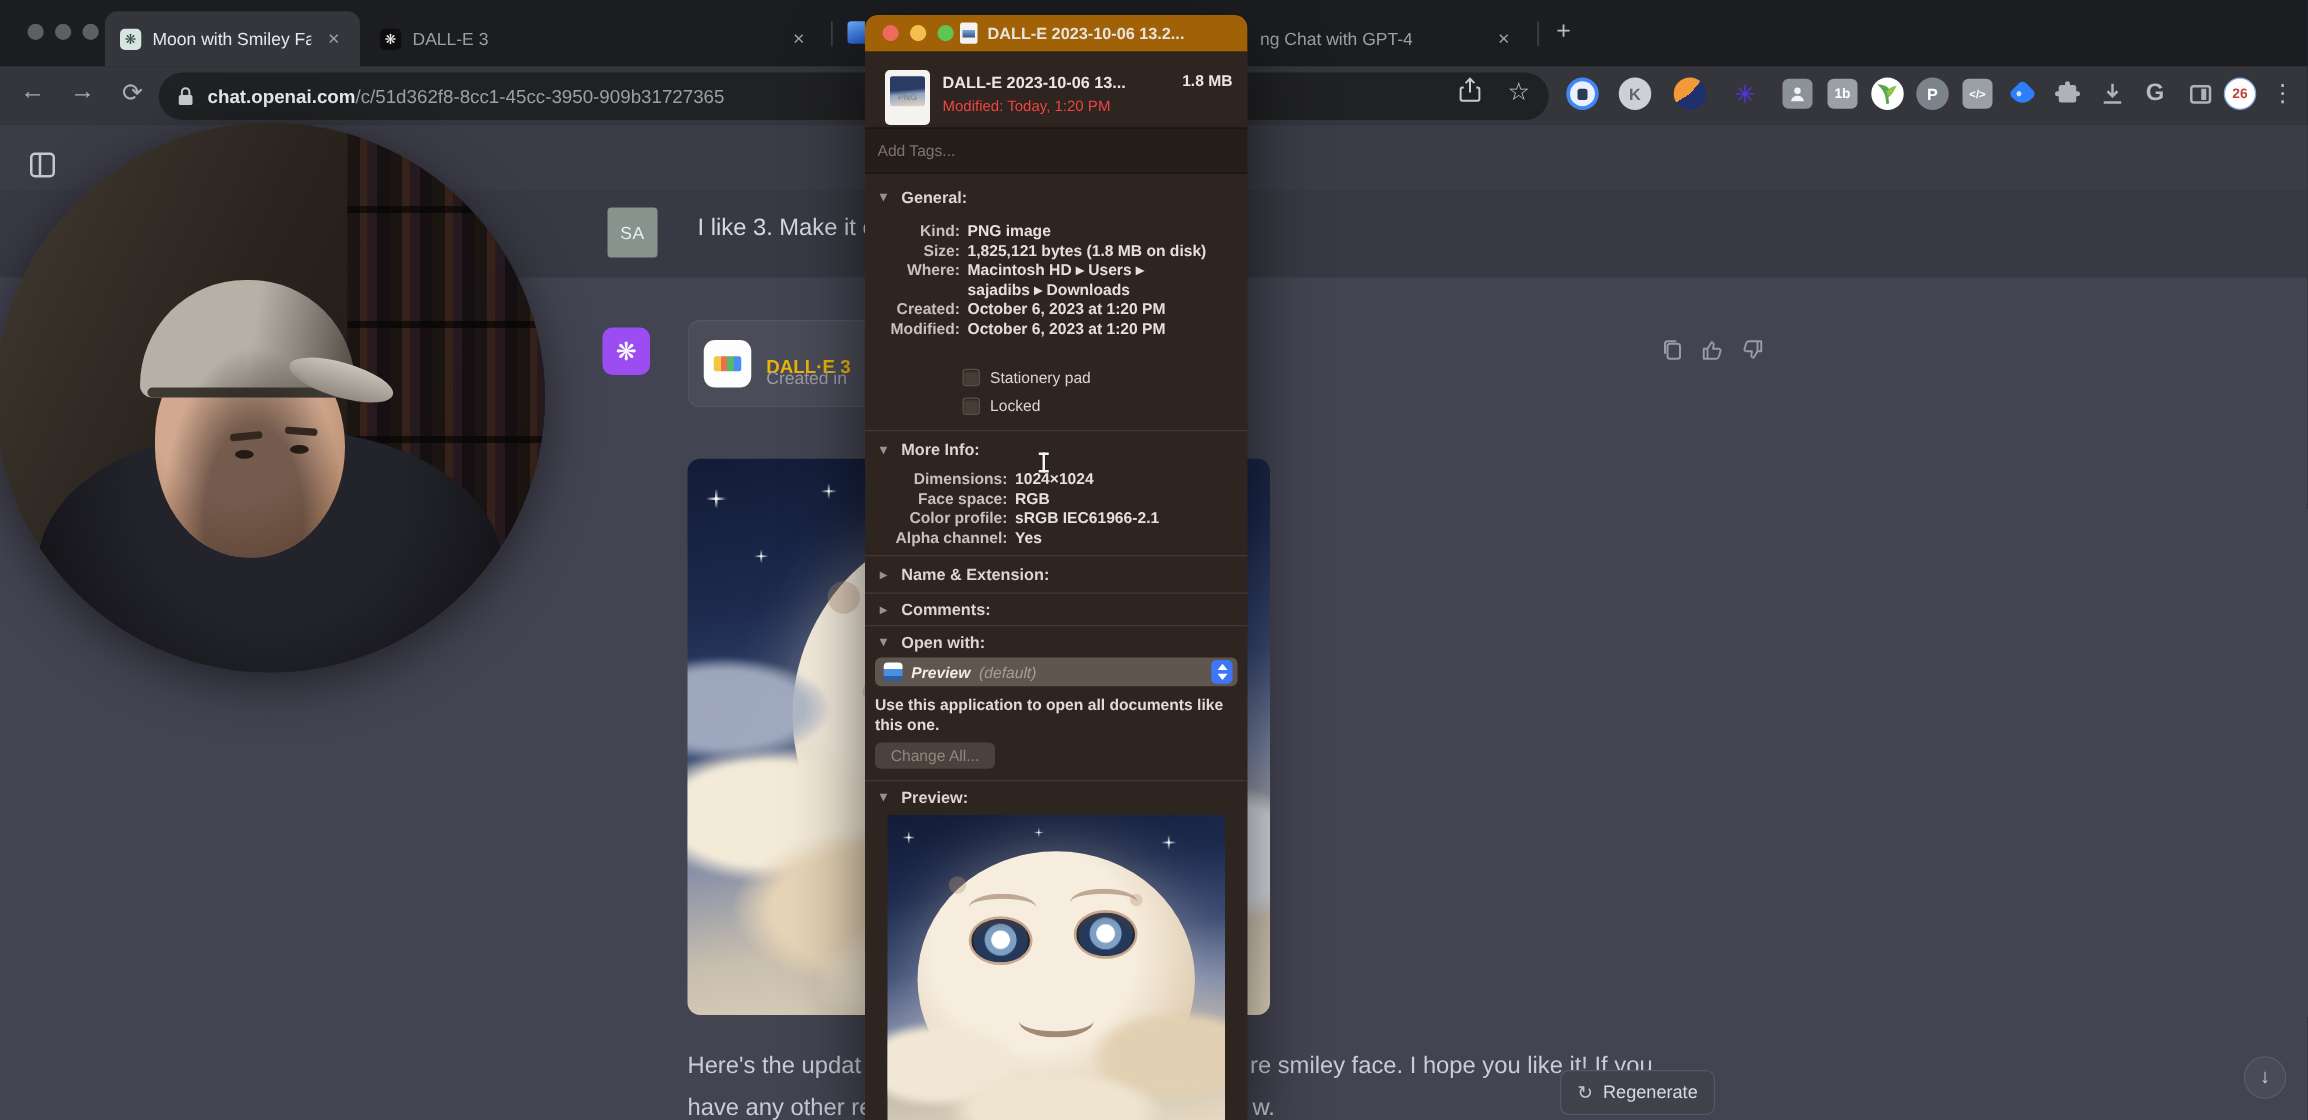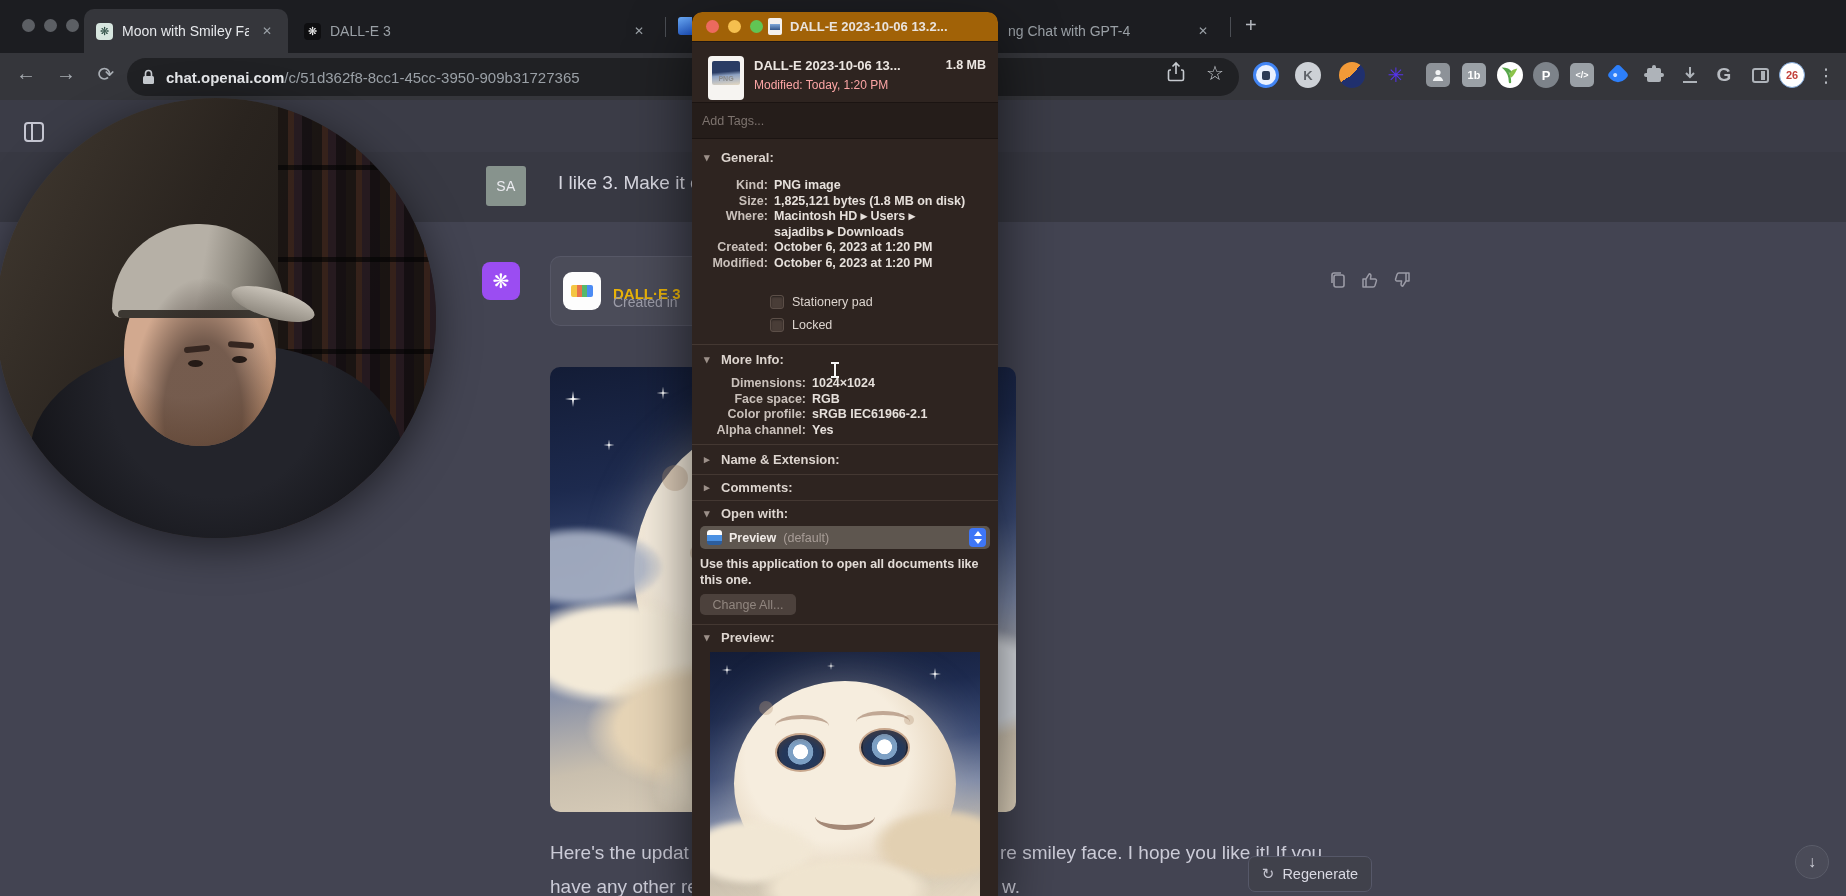--- a/index.html
+++ b/index.html
@@ -115,39 +115,39 @@
   #ptb-doc::after { content:""; position:absolute; left:2px; top:6px; width:10px; height:6px;
     background:linear-gradient(#7FA7D8,#33568A); }
   #ptb-title { position:absolute; left:98px; top:7px; font-size:13px; font-weight:700; color:#E9E3DE; white-space:nowrap; }
   #pfile-icon { position:absolute; left:16px; top:44px; width:36px; height:44px; background:#F6F4F1; border-radius:4px; }
   #pfile-icon .thumb { position:absolute; left:4px; top:5px; width:28px; height:24px; border-radius:2px;
     background:linear-gradient(175deg,#2A3C64 0 45%,#8FA3C4 60%,#E4D8C2 100%); }
   #pfile-icon .ext { position:absolute; left:0; bottom:2px; width:36px; text-align:center; font-size:7px; color:#8A8A8A; font-weight:700; }
   #pfile-title-row { position:absolute; left:62px; top:46px; width:232px; display:flex; justify-content:space-between; }
   #pfile-title { font-weight:700; font-size:13px; color:#ECE6E1; white-space:nowrap; }
   #pfile-size { font-size:12.5px; color:#ECE6E1; font-weight:700; }
-  #pfile-mod { position:absolute; left:62px; top:66px; font-size:12px; color:#fca5a5; }
+  #pfile-mod { position:absolute; left:62px; top:66px; font-size:12px; color:#ef4444; }
   #ptags { position:absolute; left:0; top:90px; width:306px; height:37px; background:#251D1A;
     border-top:1px solid #1B1412; border-bottom:1px solid #1B1412; }
   #ptags input { width:100%; height:100%; background:transparent; border:none; outline:none; padding:0 10px;
     color:#B9AFA9; font-size:12.5px; font-family:"Liberation Sans", sans-serif; }
   #ptags input::placeholder { color:#7D736E; }
   .sec-head { position:absolute; left:12px; display:flex; gap:7px; align-items:center; font-size:13px; font-weight:700; color:#DDD5CF; }
   .chev { color:#9C9089; font-size:11px; width:10px; }
   .pdiv { position:absolute; left:0; width:306px; height:1px; background:#443832; }
   .prows { position:absolute; left:0; width:306px; }
   .prow { display:flex; line-height:15.5px; }
   .plabel { width:76px; text-align:right; margin-right:6px; color:#C9C0BA; font-weight:700; flex:0 0 auto; }
   .plabel.wide { width:114px; }
   .pval { color:#E6E0DB; font-weight:600; width:210px; }
   .pval.narrow { width:176px; }
   .cb-row { position:absolute; left:78px; display:flex; align-items:center; gap:8px; }
   .cb { width:14px; height:14px; border-radius:3px; background:#493D37; border:1px solid #5C4F48; box-shadow:inset 0 1px 2px rgba(0,0,0,.5); }
   #openwith-dd { position:absolute; left:8px; top:514px; width:290px; height:23px; background:#5E564F; border-radius:5px;
-    display:flex; align-items:center; gap:7px; padding:0 4px 0 7px; }
+    display:flex; align-items:center; gap:7px; padding:0 4px 0 7px;font-style:italic; }
   #openwith-dd .app-ic { width:15px; height:15px; border-radius:3px;
     background:linear-gradient(#FDFDFD 0 34%, #4A90E2 34% 72%, #2D5E9E 72% 100%); flex:0 0 auto; }
   #dd-app { font-weight:700; color:#F0EBE7; }
   #dd-default { color:#A89D97; }
   #dd-stepper { margin-left:auto; width:17px; height:19px; border-radius:4px; background:#3E76F7; position:relative; }
   #dd-stepper::before { content:""; position:absolute; left:4.5px; top:3px; border:4px solid transparent; border-bottom:5px solid #fff; border-top:none; }
   #dd-stepper::after { content:""; position:absolute; left:4.5px; bottom:3px; border:4px solid transparent; border-top:5px solid #fff; border-bottom:none; }
   #openwith-desc { position:absolute; left:8px; top:544px; width:288px; line-height:16px; color:#E2DBD6; font-weight:600; }
   #changeall-btn { position:absolute; left:8px; top:582px; width:96px; height:21px; background:#4C413C; border-radius:5px;
     color:#91867F; font-size:12.5px; display:flex; align-items:center; justify-content:center; }

